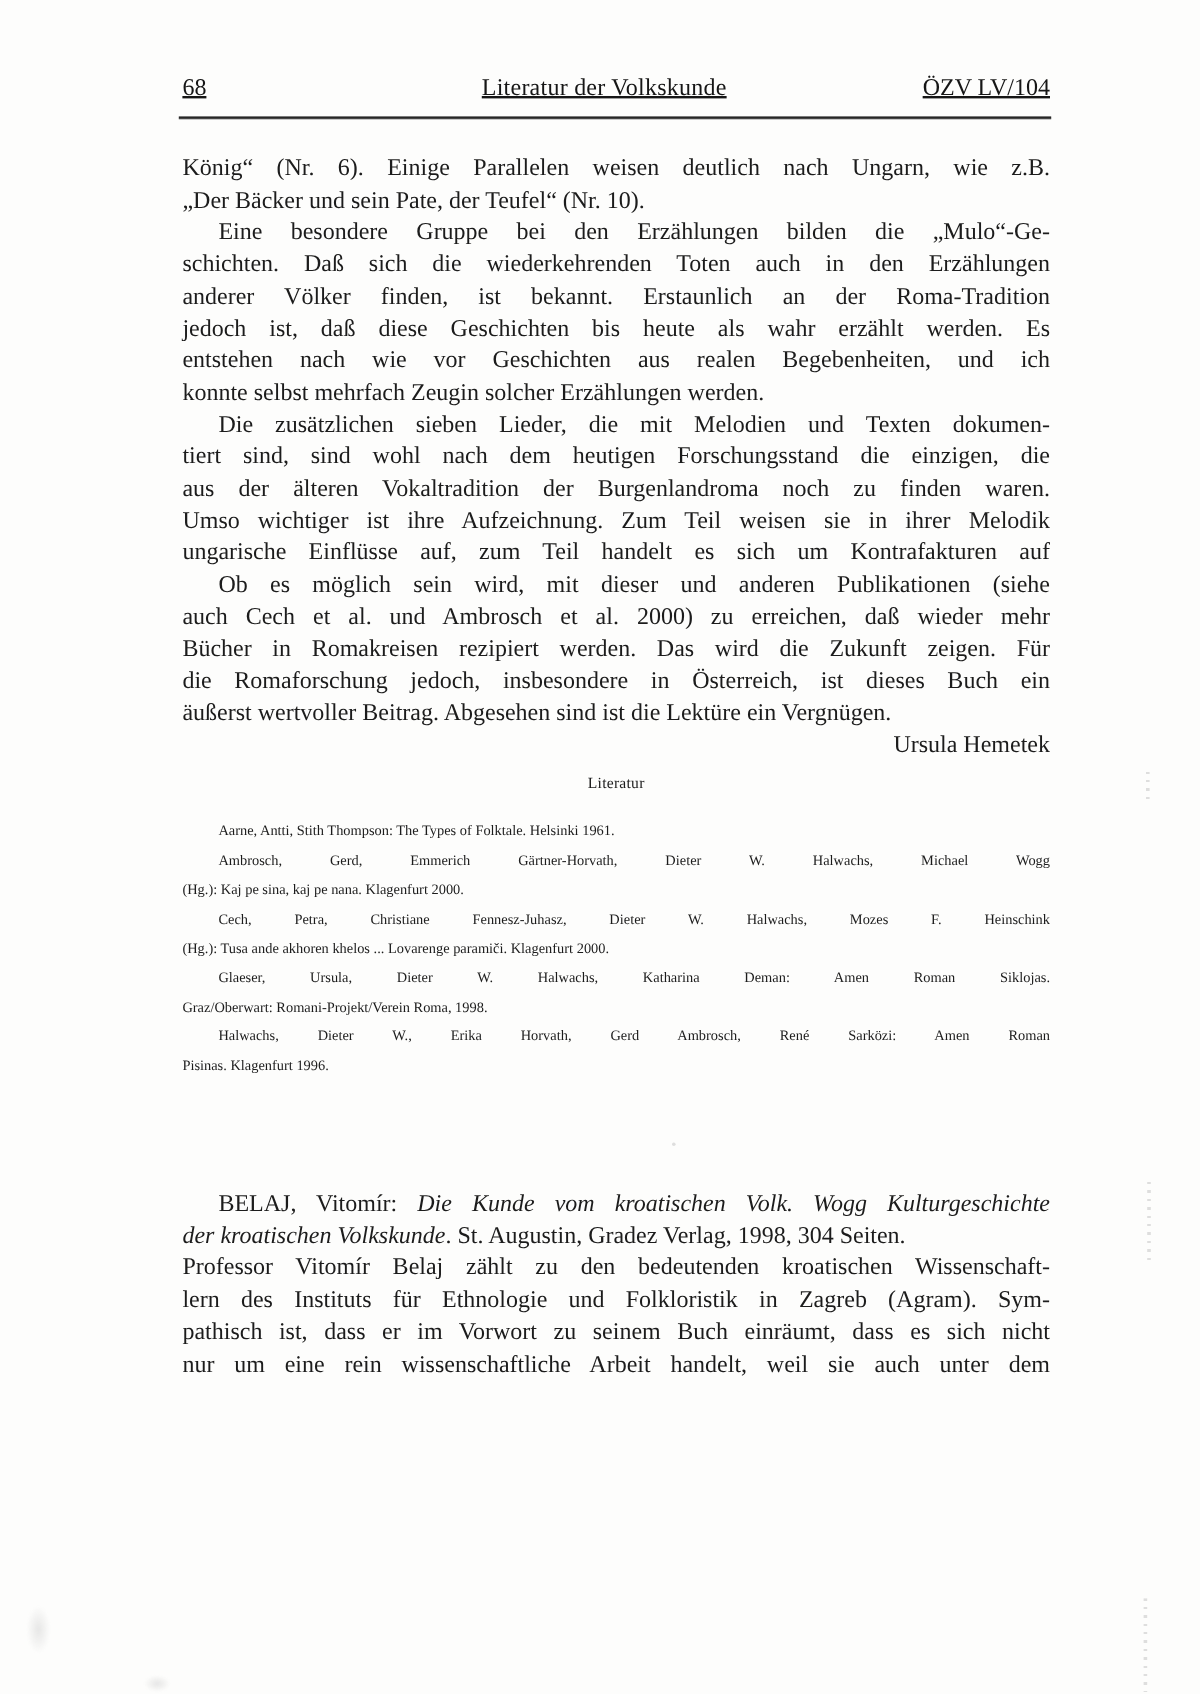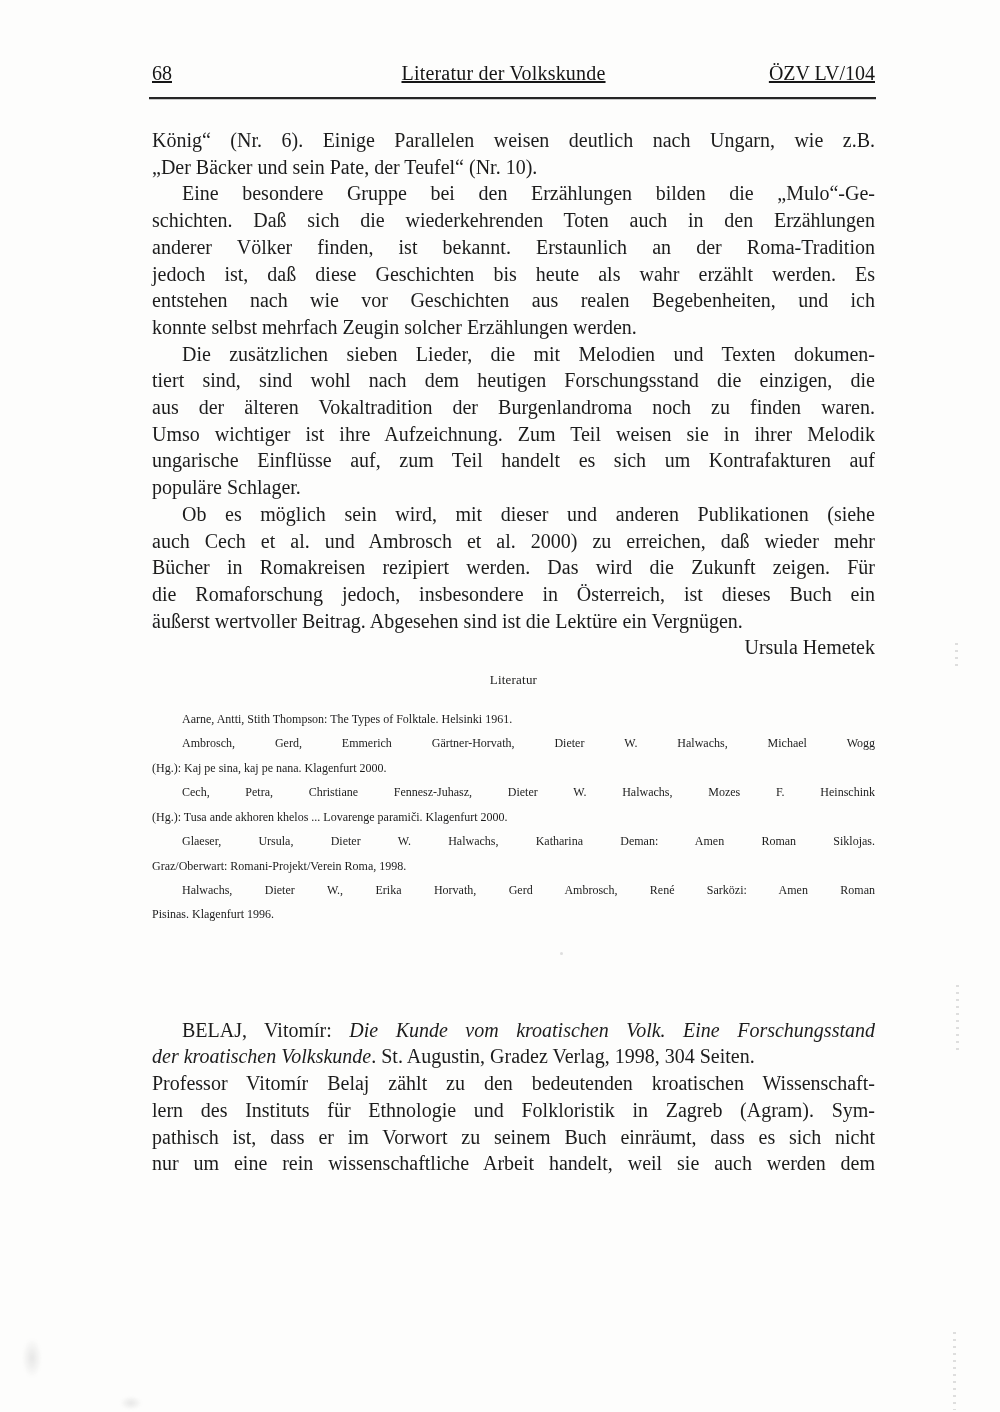--- a/index.html
+++ b/index.html
@@ -83,21 +83,20 @@
           <div class="line body al-just">schichten. Daß sich die wiederkehrenden Toten auch in den Erzählungen</div>
           <div class="line body al-just">anderer Völker finden, ist bekannt. Erstaunlich an der Roma-Tradition</div>
           <div class="line body al-just">jedoch ist, daß diese Geschichten bis heute als wahr erzählt werden. Es</div>
           <div class="line body al-just">entstehen nach wie vor Geschichten aus realen Begebenheiten, und ich</div>
           <div class="line body al-left">konnte selbst mehrfach Zeugin solcher Erzählungen werden.</div>
           <div class="line body al-just indent">Die zusätzlichen sieben Lieder, die mit Melodien und Texten dokumen-</div>
           <div class="line body al-just">tiert sind, sind wohl nach dem heutigen Forschungsstand die einzigen, die</div>
           <div class="line body al-just">aus der älteren Vokaltradition der Burgenlandroma noch zu finden waren.</div>
           <div class="line body al-just">Umso wichtiger ist ihre Aufzeichnung. Zum Teil weisen sie in ihrer Melodik</div>
           <div class="line body al-just">ungarische Einflüsse auf, zum Teil handelt es sich um Kontrafakturen auf</div>
-          <div class="line body al-left">populäre Schlager.</div>
           <div class="line body al-just indent">Ob es möglich sein wird, mit dieser und anderen Publikationen (siehe</div>
           <div class="line body al-just">auch Cech et al. und Ambrosch et al. 2000) zu erreichen, daß wieder mehr</div>
           <div class="line body al-just">Bücher in Romakreisen rezipiert werden. Das wird die Zukunft zeigen. Für</div>
           <div class="line body al-just">die Romaforschung jedoch, insbesondere in Österreich, ist dieses Buch ein</div>
           <div class="line body al-left">äußerst wertvoller Beitrag. Abgesehen sind ist die Lektüre ein Vergnügen.</div>
         </div>
       <div class="signature">Ursula Hemetek</div>
       <h3 class="lit-heading">Literatur</h3>
       <div id="bibliography">
           <div class="line bib al-left indent">Aarne, Antti, Stith Thompson: The Types of Folktale. Helsinki 1961.</div>
@@ -107,28 +106,28 @@
           <div class="line bib al-left">(Hg.): Tusa ande akhoren khelos ... Lovarenge paramiči. Klagenfurt 2000.</div>
           <div class="line bib al-just indent">Glaeser, Ursula, Dieter W. Halwachs, Katharina Deman: Amen Roman Siklojas.</div>
           <div class="line bib al-left">Graz/Oberwart: Romani-Projekt/Verein Roma, 1998.</div>
           <div class="line bib al-just indent">Halwachs, Dieter W., Erika Horvath, Gerd Ambrosch, René Sarközi: Amen Roman</div>
           <div class="line bib al-left">Pisinas. Klagenfurt 1996.</div>
         </div>
     </section>
 
     <section class="review2">
       <div id="belaj-citation">
-          <div class="line body al-just indent"><span>BELAJ, Vitomír: </span><span class="it">Die Kunde vom kroatischen Volk. Eine Forschungsstand</span></div>
+          <div class="line body al-just indent"><span>BELAJ, Vitomír: </span><span class="it">Die Kunde vom kroatischen Volk. Wogg Kulturgeschichte</span></div>
           <div class="line body al-left"><span class="it">der kroatischen Volkskunde</span><span>. St. Augustin, Gradez Verlag, 1998, 304 Seiten.</span></div>
         </div>
       <div id="review2-para" class="review2-para">
           <div class="line body al-just">Professor Vitomír Belaj zählt zu den bedeutenden kroatischen Wissenschaft-</div>
           <div class="line body al-just">lern des Instituts für Ethnologie und Folkloristik in Zagreb (Agram). Sym-</div>
           <div class="line body al-just">pathisch ist, dass er im Vorwort zu seinem Buch einräumt, dass es sich nicht</div>
-          <div class="line body al-just">nur um eine rein wissenschaftliche Arbeit handelt, weil sie auch werden dem</div>
+          <div class="line body al-just">nur um eine rein wissenschaftliche Arbeit handelt, weil sie auch unter dem</div>
         </div>
     </section>
 
   </div>
 
   <div class="artifact dotcol" style="left:955px; top:643px;  height:26px;"></div>
   <div class="artifact dotcol" style="left:956px; top:985px;  height:66px;"></div>
   <div class="artifact dotcol" style="left:953px; top:1332px; height:78px;"></div>
   <div class="artifact speck" style="left:560px; top:952px;  width:3px; height:3px;"></div>
   <div class="artifact smudge" style="left:22px;  top:1338px; width:20px; height:40px;"></div>

